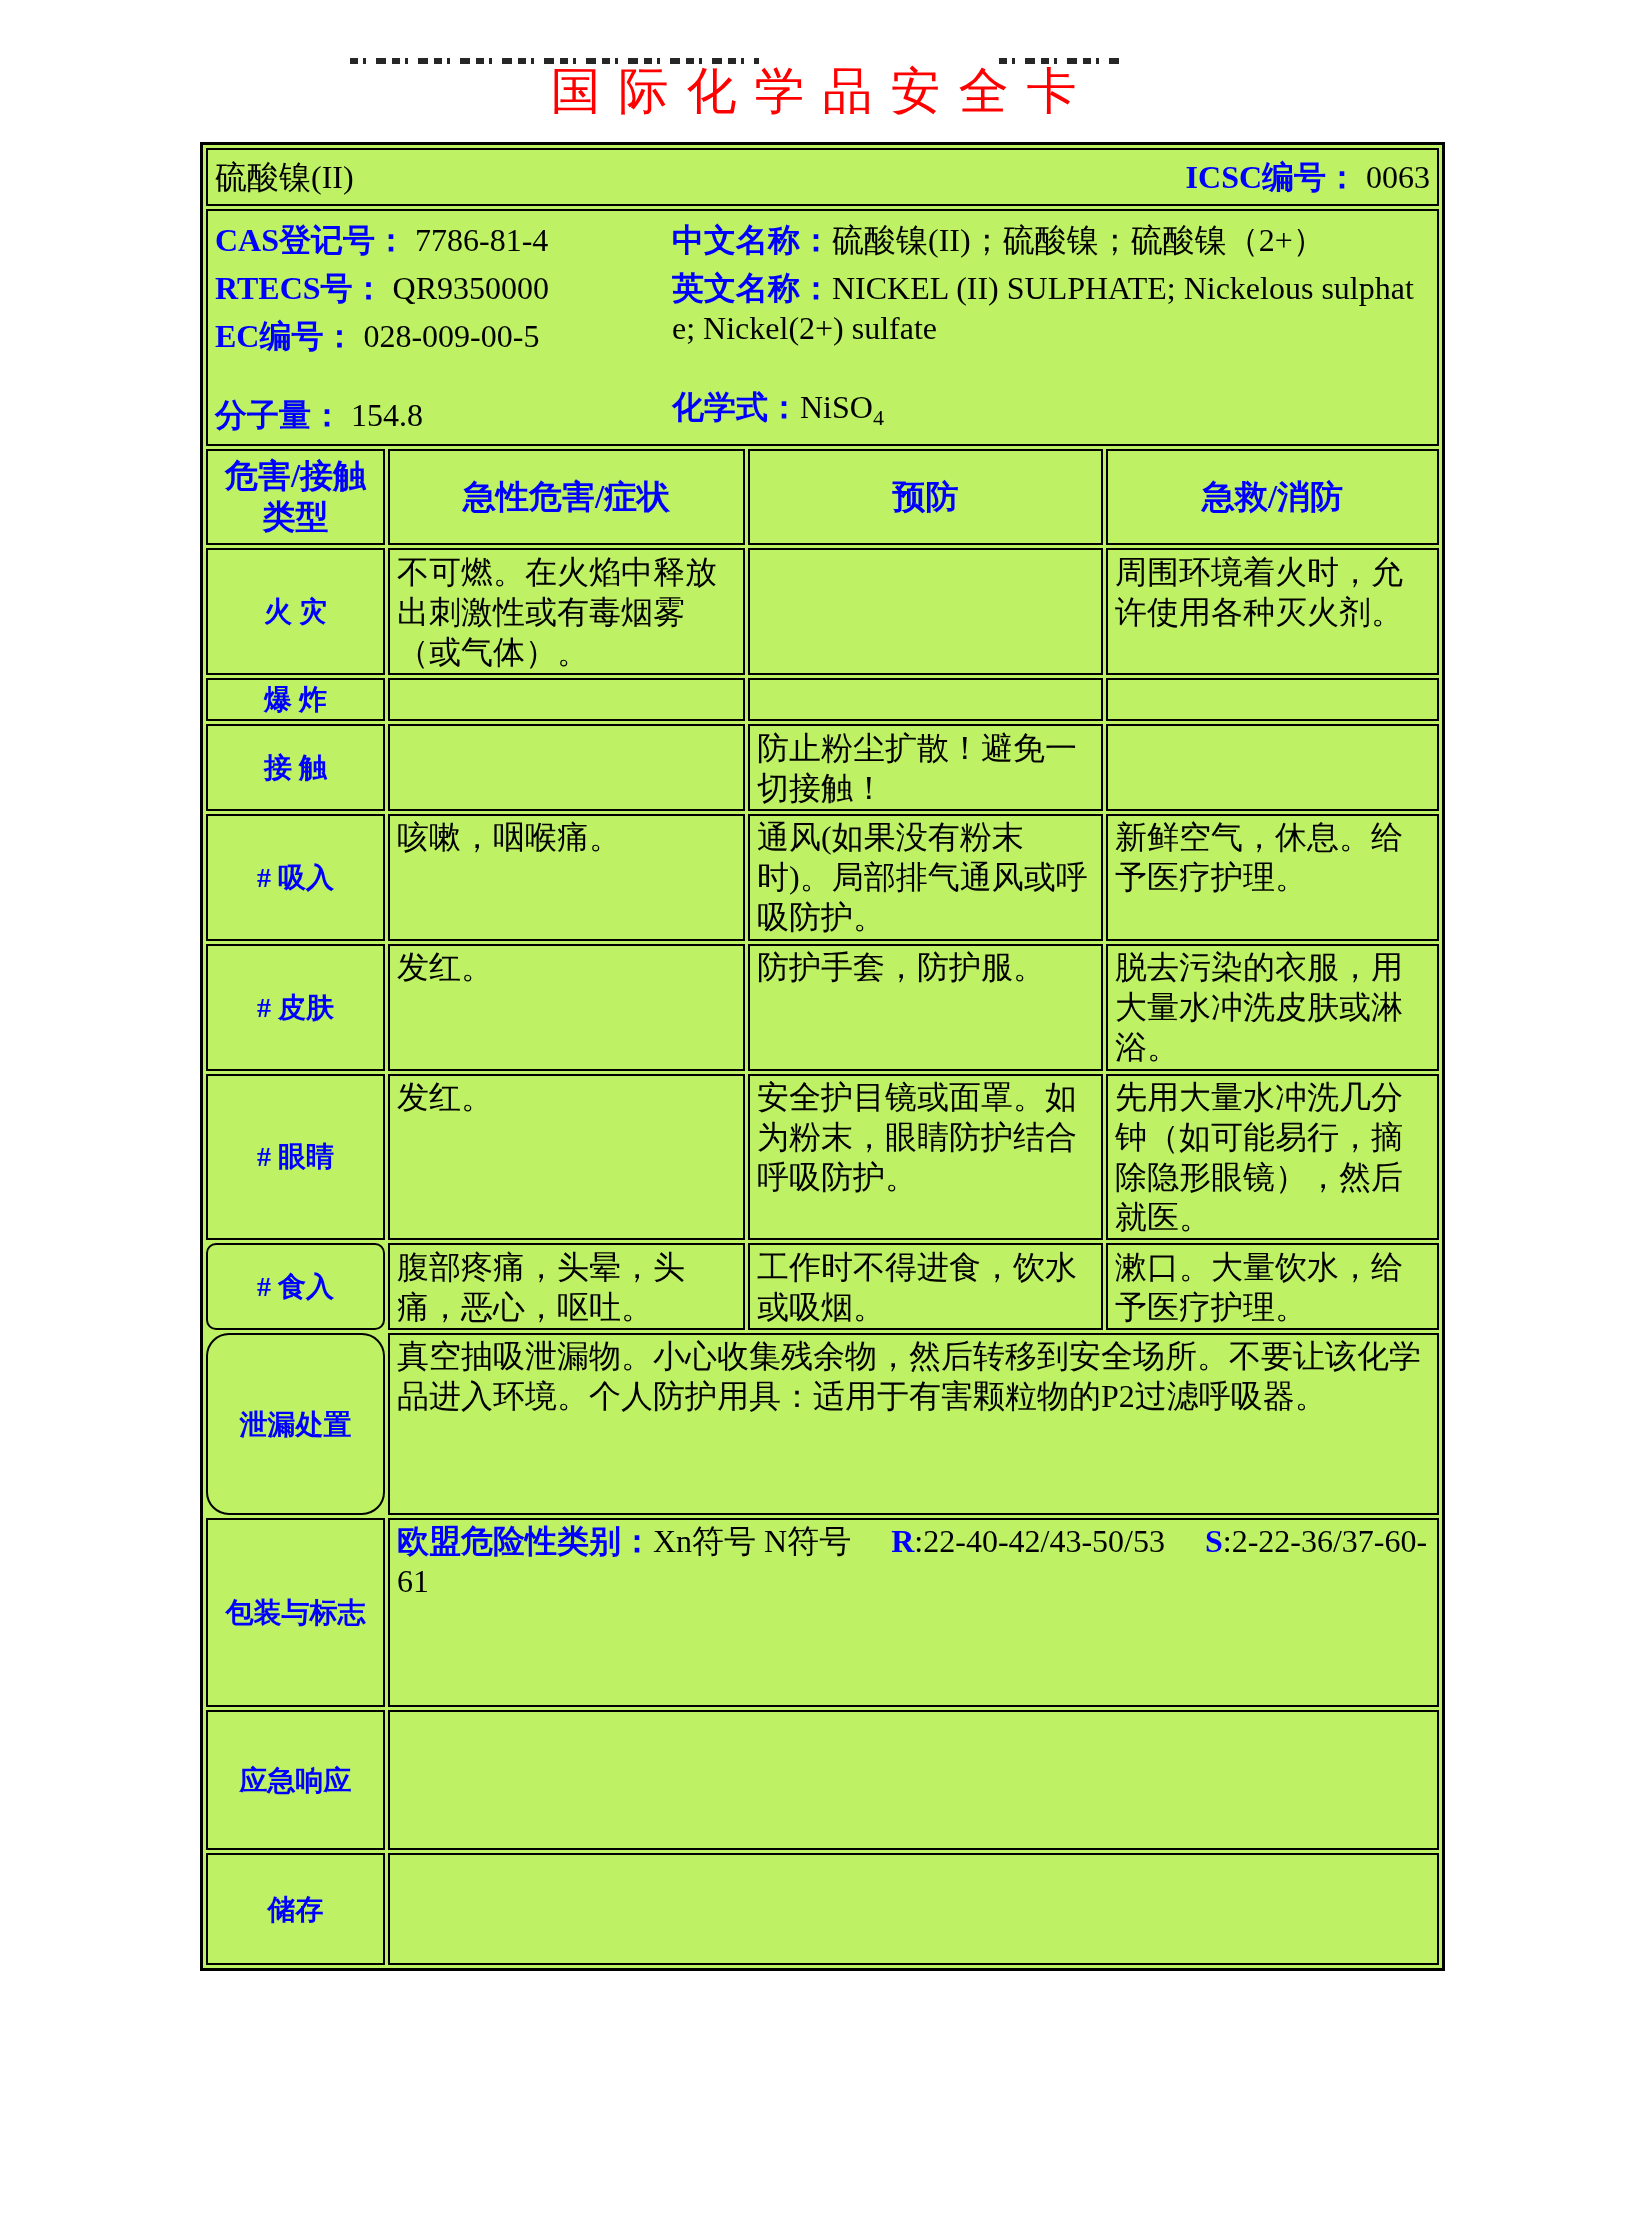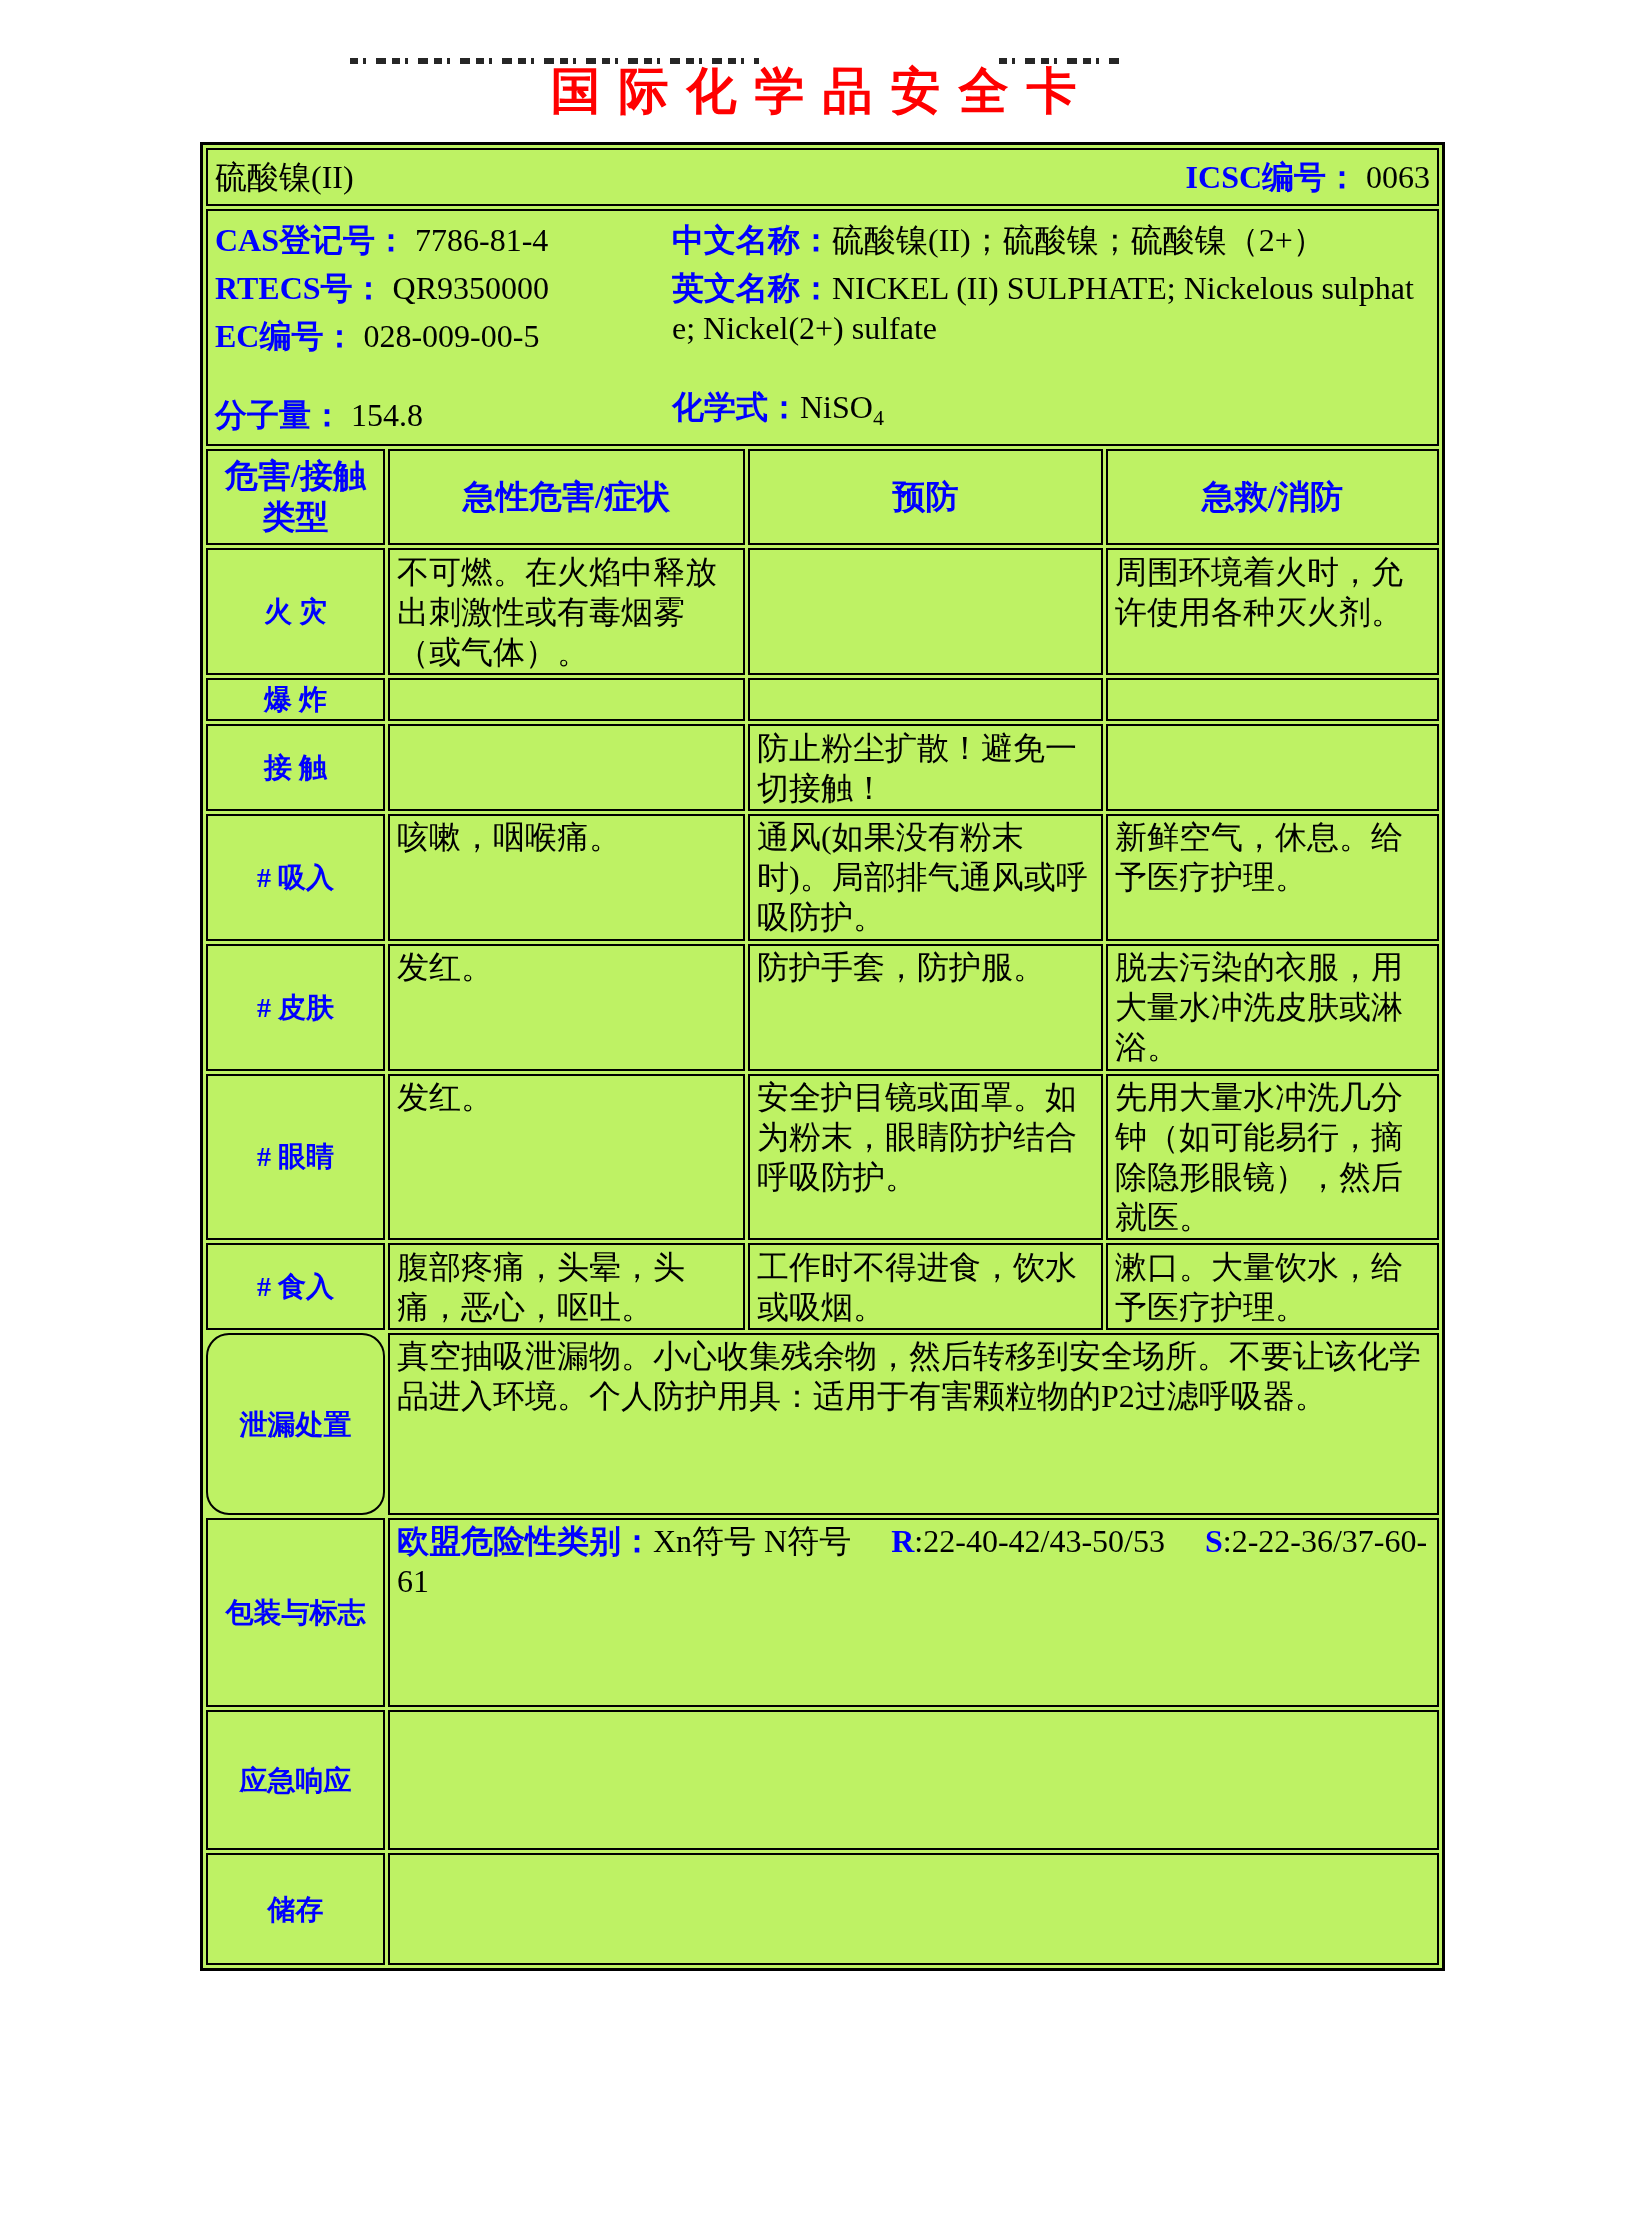--- a/index.html
+++ b/index.html
@@ -22,21 +22,21 @@
     opacity: .85;
   }
   .clip-strip.left  { left: 350px;  width: 409px; }
   .clip-strip.right { left: 999px; width: 125px; }
 
   .doc-title {
     margin: 58px 0 0 0;
     width: 1645px;
     text-align: center;
     font-family: "Liberation Sans", "DejaVu Sans", sans-serif;
-    font-weight: bold;
+    font-weight: normal;
     font-size: 50px;
     letter-spacing: 18px;
     color: #ff0000;
   }
 
   table.icsc {
     border-collapse: separate;
     border-spacing: 3.5px;
     border: 3.5px solid #000;
     background: #bef264;
@@ -190,21 +190,21 @@
     </tr>
 
     <tr>
       <td class="typecell" style="height:150px;"># 眼睛</td>
       <td>发红。</td>
       <td>安全护目镜或面罩。如为粉末，眼睛防护结合呼吸防护。</td>
       <td>先用大量水冲洗几分钟（如可能易行，摘除隐形眼镜），然后就医。</td>
     </tr>
 
     <tr>
-      <td class="typecell" style="height:75px;"># 食入</td>
+      <td class="typecell" style="height:75px;border-radius:10px;"># 食入</td>
       <td>腹部疼痛，头晕，头痛，恶心，呕吐。</td>
       <td>工作时不得进食，饮水或吸烟。</td>
       <td>漱口。大量饮水，给予医疗护理。</td>
     </tr>
 
     <tr>
       <td class="typecell" style="height:182px;border-radius:23px;">泄漏处置</td>
       <td colspan="3">真空抽吸泄漏物。小心收集残余物，然后转移到安全场所。不要让该化学品进入环境。个人防护用具：适用于有害颗粒物的P2过滤呼吸器。</td>
     </tr>
 

